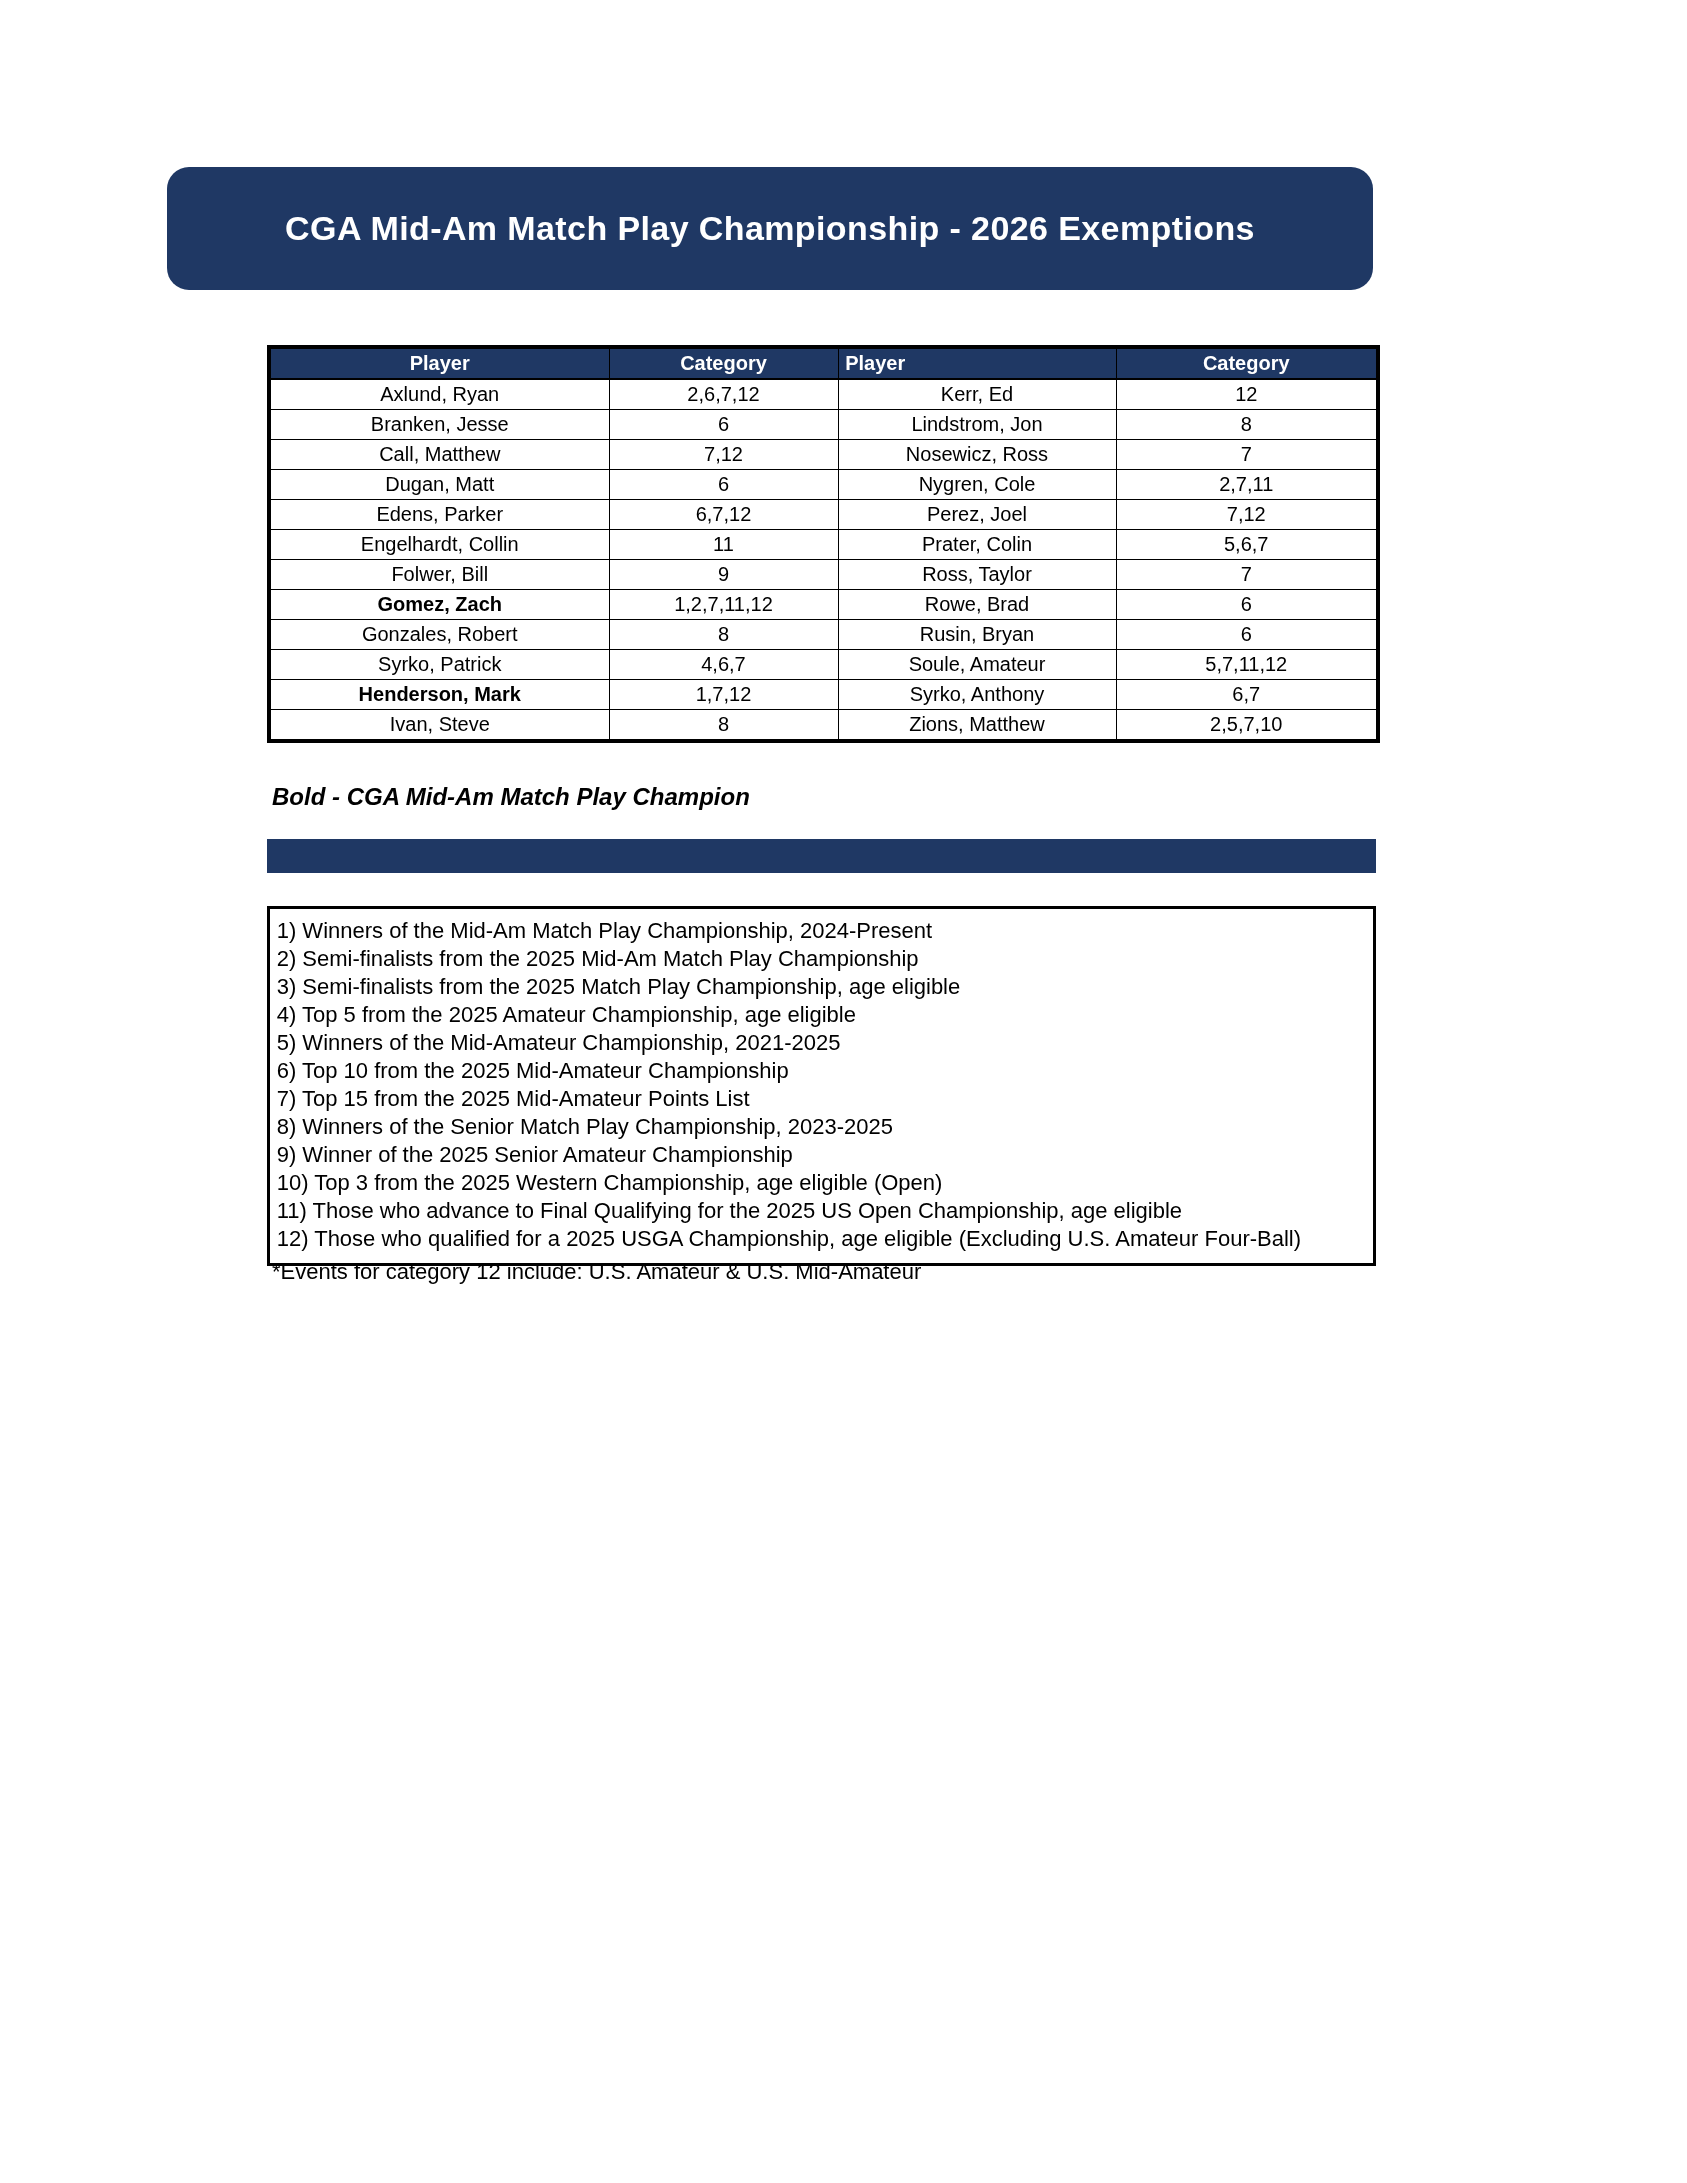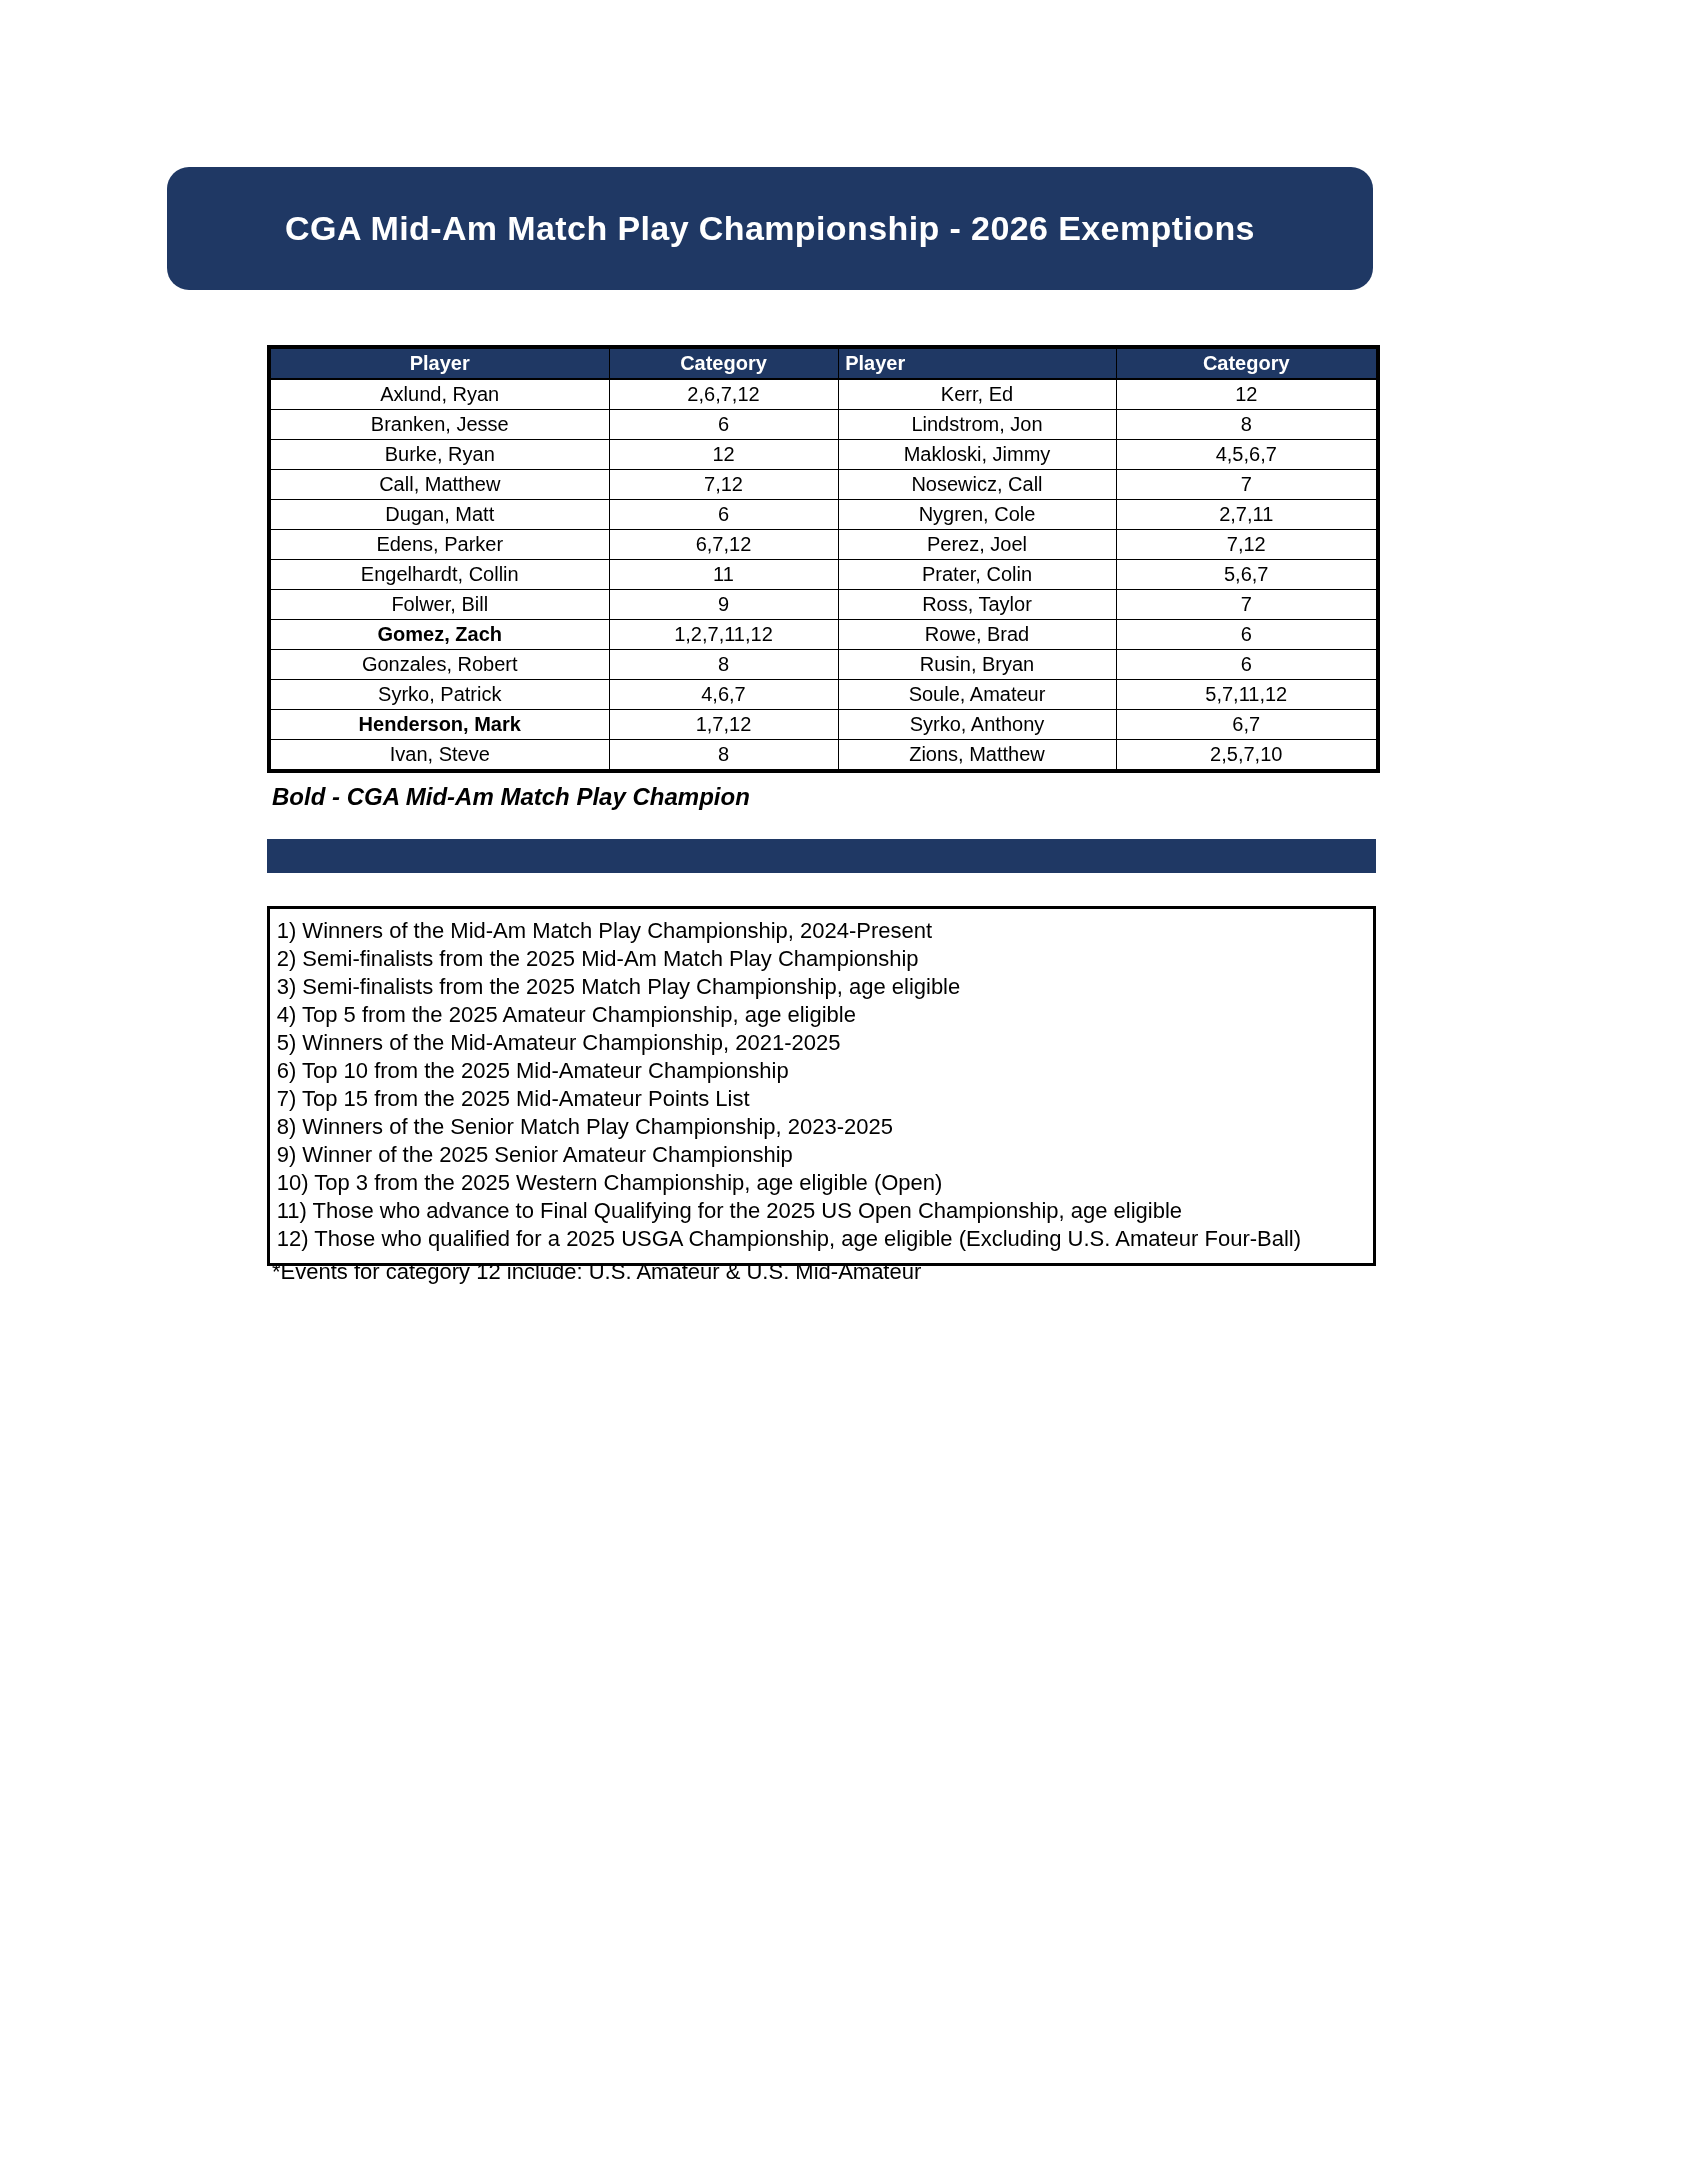--- a/index.html
+++ b/index.html
@@ -128,29 +128,23 @@
         <td>Kerr, Ed</td>
         <td>12</td>
       </tr>
       <tr>
         <td>Branken, Jesse</td>
         <td>6</td>
         <td>Lindstrom, Jon</td>
         <td>8</td>
       </tr>
       <tr>
-        <td>Burke, Ryan</td>
-        <td>12</td>
-        <td>Makloski, Jimmy</td>
-        <td>4,5,6,7</td>
-      </tr>
-      <tr>
         <td>Call, Matthew</td>
         <td>7,12</td>
-        <td>Nosewicz, Call</td>
+        <td>Nosewicz, Ross</td>
         <td>7</td>
       </tr>
       <tr>
         <td>Dugan, Matt</td>
         <td>6</td>
         <td>Nygren, Cole</td>
         <td>2,7,11</td>
       </tr>
       <tr>
         <td>Edens, Parker</td>

